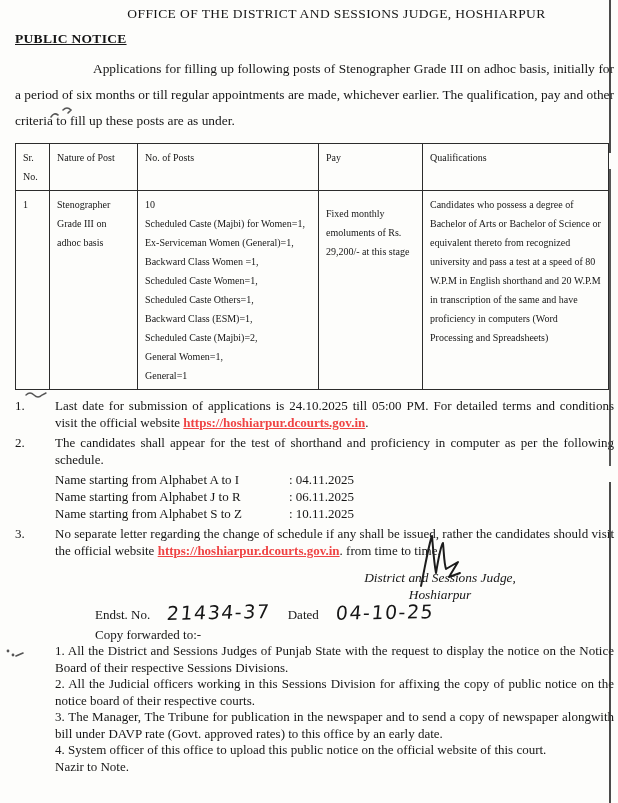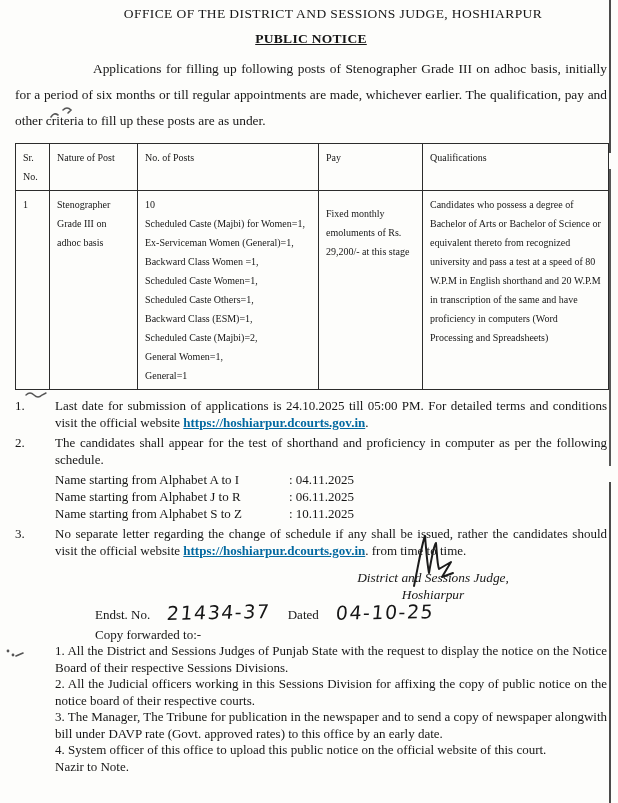--- a/index.html
+++ b/index.html
@@ -6,33 +6,33 @@
   .page{
     position:relative;
     width:618px;height:803px;
     margin:0 auto;
     background:#fdfdfb;
     color:#161616;
     font-family:"Liberation Serif","DejaVu Serif",serif;
     font-size:13px;
     overflow:hidden;
     box-sizing:border-box;
-    padding:6px 11px 0 15px;
+    padding:6px 4px 0 15px;
   }
   .scan-edge{
     position:absolute;top:0;right:7px;width:2px;height:803px;
     background:linear-gradient(to bottom,#2b2b2b 0 19%,transparent 19% 21%,#3a3a3a 21% 58%,transparent 58% 60%,#2b2b2b 60% 100%);
     opacity:.85;
   }
   .doc-title{
     text-align:center;font-size:13.5px;letter-spacing:.4px;
     transform:translateX(22px);white-space:nowrap;
   }
   .doc-subtitle{
-    text-align:center;font-size:13.5px;font-weight:bold;
+    text-align:left;font-size:13.5px;font-weight:bold;
     text-decoration:underline;margin-top:9px;letter-spacing:.3px;
   }
   .intro{
     margin:9px 0 0 0;text-align:justify;text-indent:78px;
     line-height:26px;font-size:13.4px;
   }
   table.vtable{
     border-collapse:collapse;table-layout:fixed;width:593px;margin-top:9px;
   }
   table.vtable th,table.vtable td{
@@ -41,21 +41,21 @@
     font-size:10px;line-height:19px;
   }
   table.vtable th{height:36px;}
   table.vtable td{height:188px;}
   td.posts{white-space:pre-line;}
   td.pay .pad{display:block;margin-top:9px;}
   .notes{margin-top:7px;}
   .note{display:flex;line-height:17px;font-size:13px;margin-top:3px;}
   .note .num{width:40px;flex:0 0 40px;}
   .note .ntext{flex:1;text-align:justify;}
-  .site{font-weight:bold;text-decoration:underline;color:#0369a1;}
+  .site{font-weight:bold;text-decoration:underline;color:#ef4444;}
   .schedule{margin:3px 0 1px 40px;}
   .srow{display:flex;line-height:17px;}
   .srow .slabel{width:234px;flex:0 0 234px;}
   .sig{
     position:relative;width:224px;margin-left:auto;margin-right:62px;
     text-align:center;line-height:17px;font-size:13.4px;font-style:italic;
   }
   .sig.top{margin-top:10px;}
   .scribble{position:absolute;pointer-events:none;}
   .sig.top .scribble{top:-38px;left:88px;}

